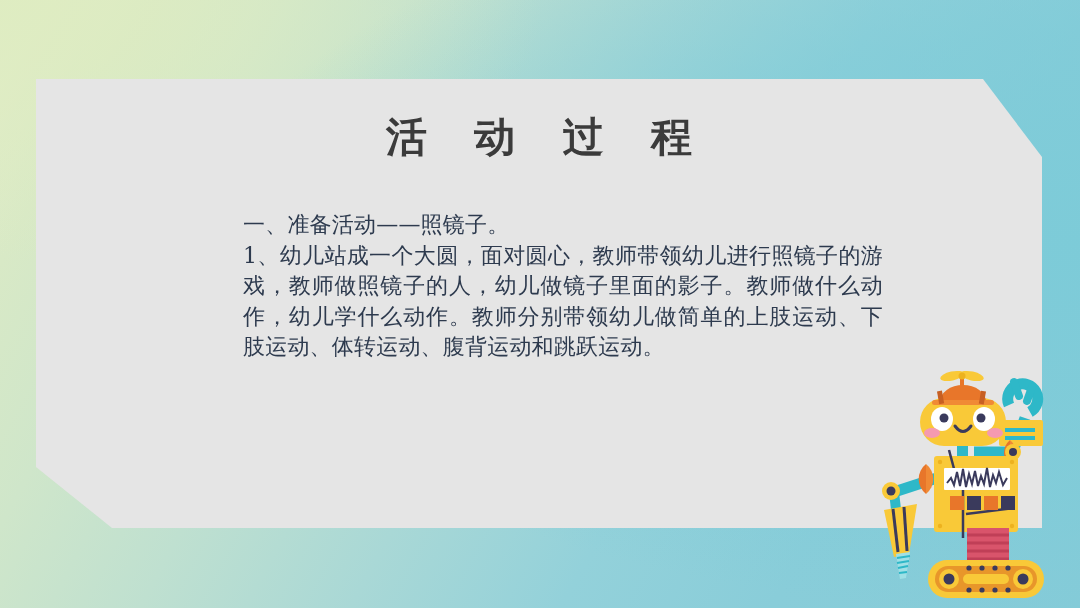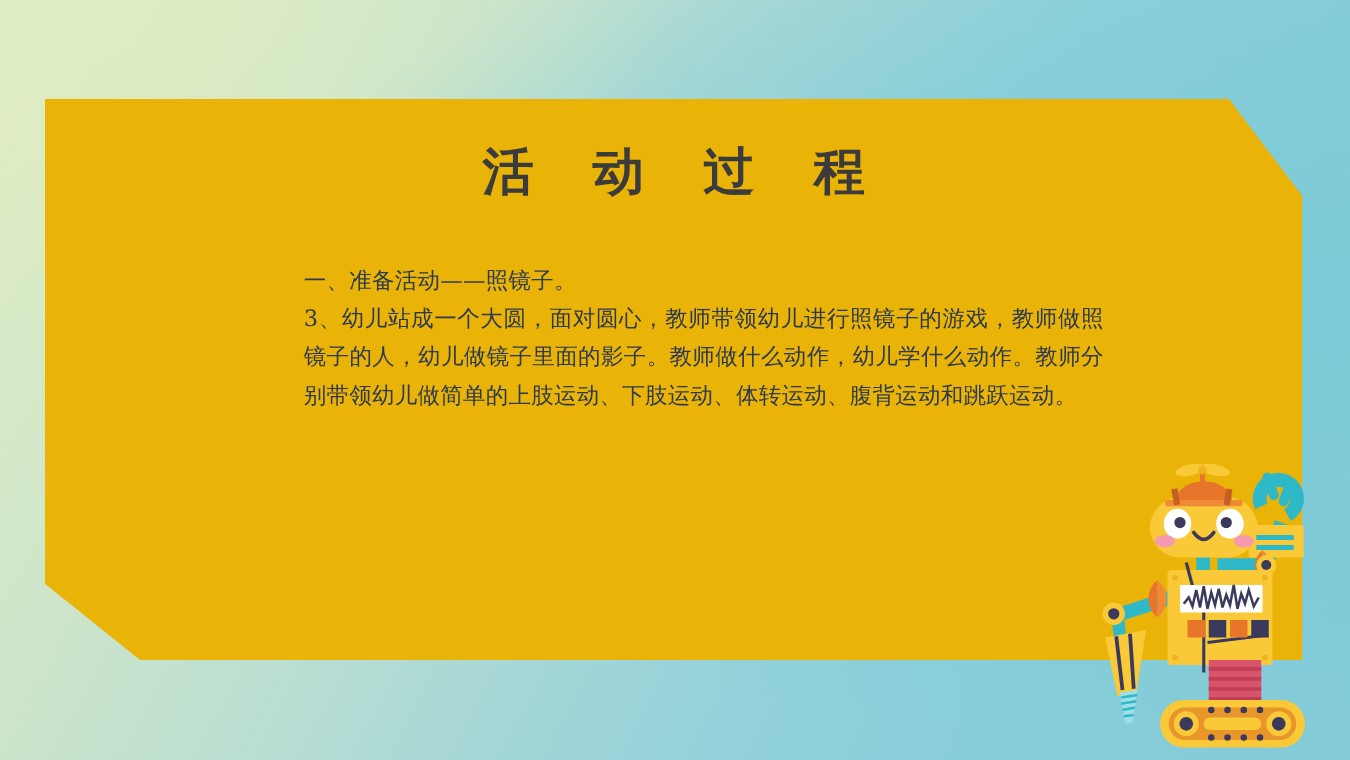--- a/index.html
+++ b/index.html
@@ -36,21 +36,21 @@
       radial-gradient(120% 90% at 100% 40%, rgba(124,203,216,0.92) 0%, rgba(124,203,216,0.55) 38%, rgba(124,203,216,0) 68%),
       radial-gradient(70% 60% at 0% 0%, rgba(222,236,193,0.95) 0%, rgba(222,236,193,0.35) 45%, rgba(222,236,193,0) 72%);
   }
   
   #card {
     position: absolute;
     left: 36px;
     top: 79px;
     width: 1006px;
     height: 449px;
-    background: #eab308;
+    background: #e5e5e5;
     -webkit-clip-path: polygon(0px 0px, 947px 0px, 1006px 78px, 1006px 449px, 76px 449px, 0px 388px);
     clip-path: polygon(0px 0px, 947px 0px, 1006px 78px, 1006px 449px, 76px 449px, 0px 388px);
   }
   #card-inner {
     position: absolute;
     inset: 0;
   }
   
   #title {
     position: absolute;
@@ -66,21 +66,21 @@
     color: #3b3b3b;
     white-space: nowrap;
   }
   
   #body-text {
     position: absolute;
     left: 207px;
     top: 131px;
     width: 640px;
     font-family: "DejaVu Serif", "Liberation Serif", serif;
-    font-size: 18px;
+    font-size: 22px;
     line-height: 30.5px;
     color: #2d3a4e;
     letter-spacing: 0.2px;
     text-align: justify;
     text-justify: inter-ideograph;
   }
   #body-text p {
     margin: 0;
   }
   
@@ -101,21 +101,21 @@
   <div id="bg"></div>
   <div id="bg-overlay"></div>
 
   <div id="card">
     <div id="card-inner">
 
       <div id="title">活 动 过 程</div>
 
       <div id="body-text">
         <p>一、准备活动——照镜子。</p>
-        <p>3、幼儿站成一个大圆，面对圆心，教师带领幼儿进行照镜子的游戏，教师做照镜子的人，幼儿做镜子里面的影子。教师做什么动作，幼儿学什么动作。教师分别带领幼儿做简单的上肢运动、下肢运动、体转运动、腹背运动和跳跃运动。</p>
+        <p>1、幼儿站成一个大圆，面对圆心，教师带领幼儿进行照镜子的游戏，教师做照镜子的人，幼儿做镜子里面的影子。教师做什么动作，幼儿学什么动作。教师分别带领幼儿做简单的上肢运动、下肢运动、体转运动、腹背运动和跳跃运动。</p>
       </div>
 
     </div>
   </div>
 
   <div id="robot-wrap">
     <svg id="robot-svg" width="218" height="240" viewBox="0 0 218 240" xmlns="http://www.w3.org/2000/svg">
 
       <g>
 

